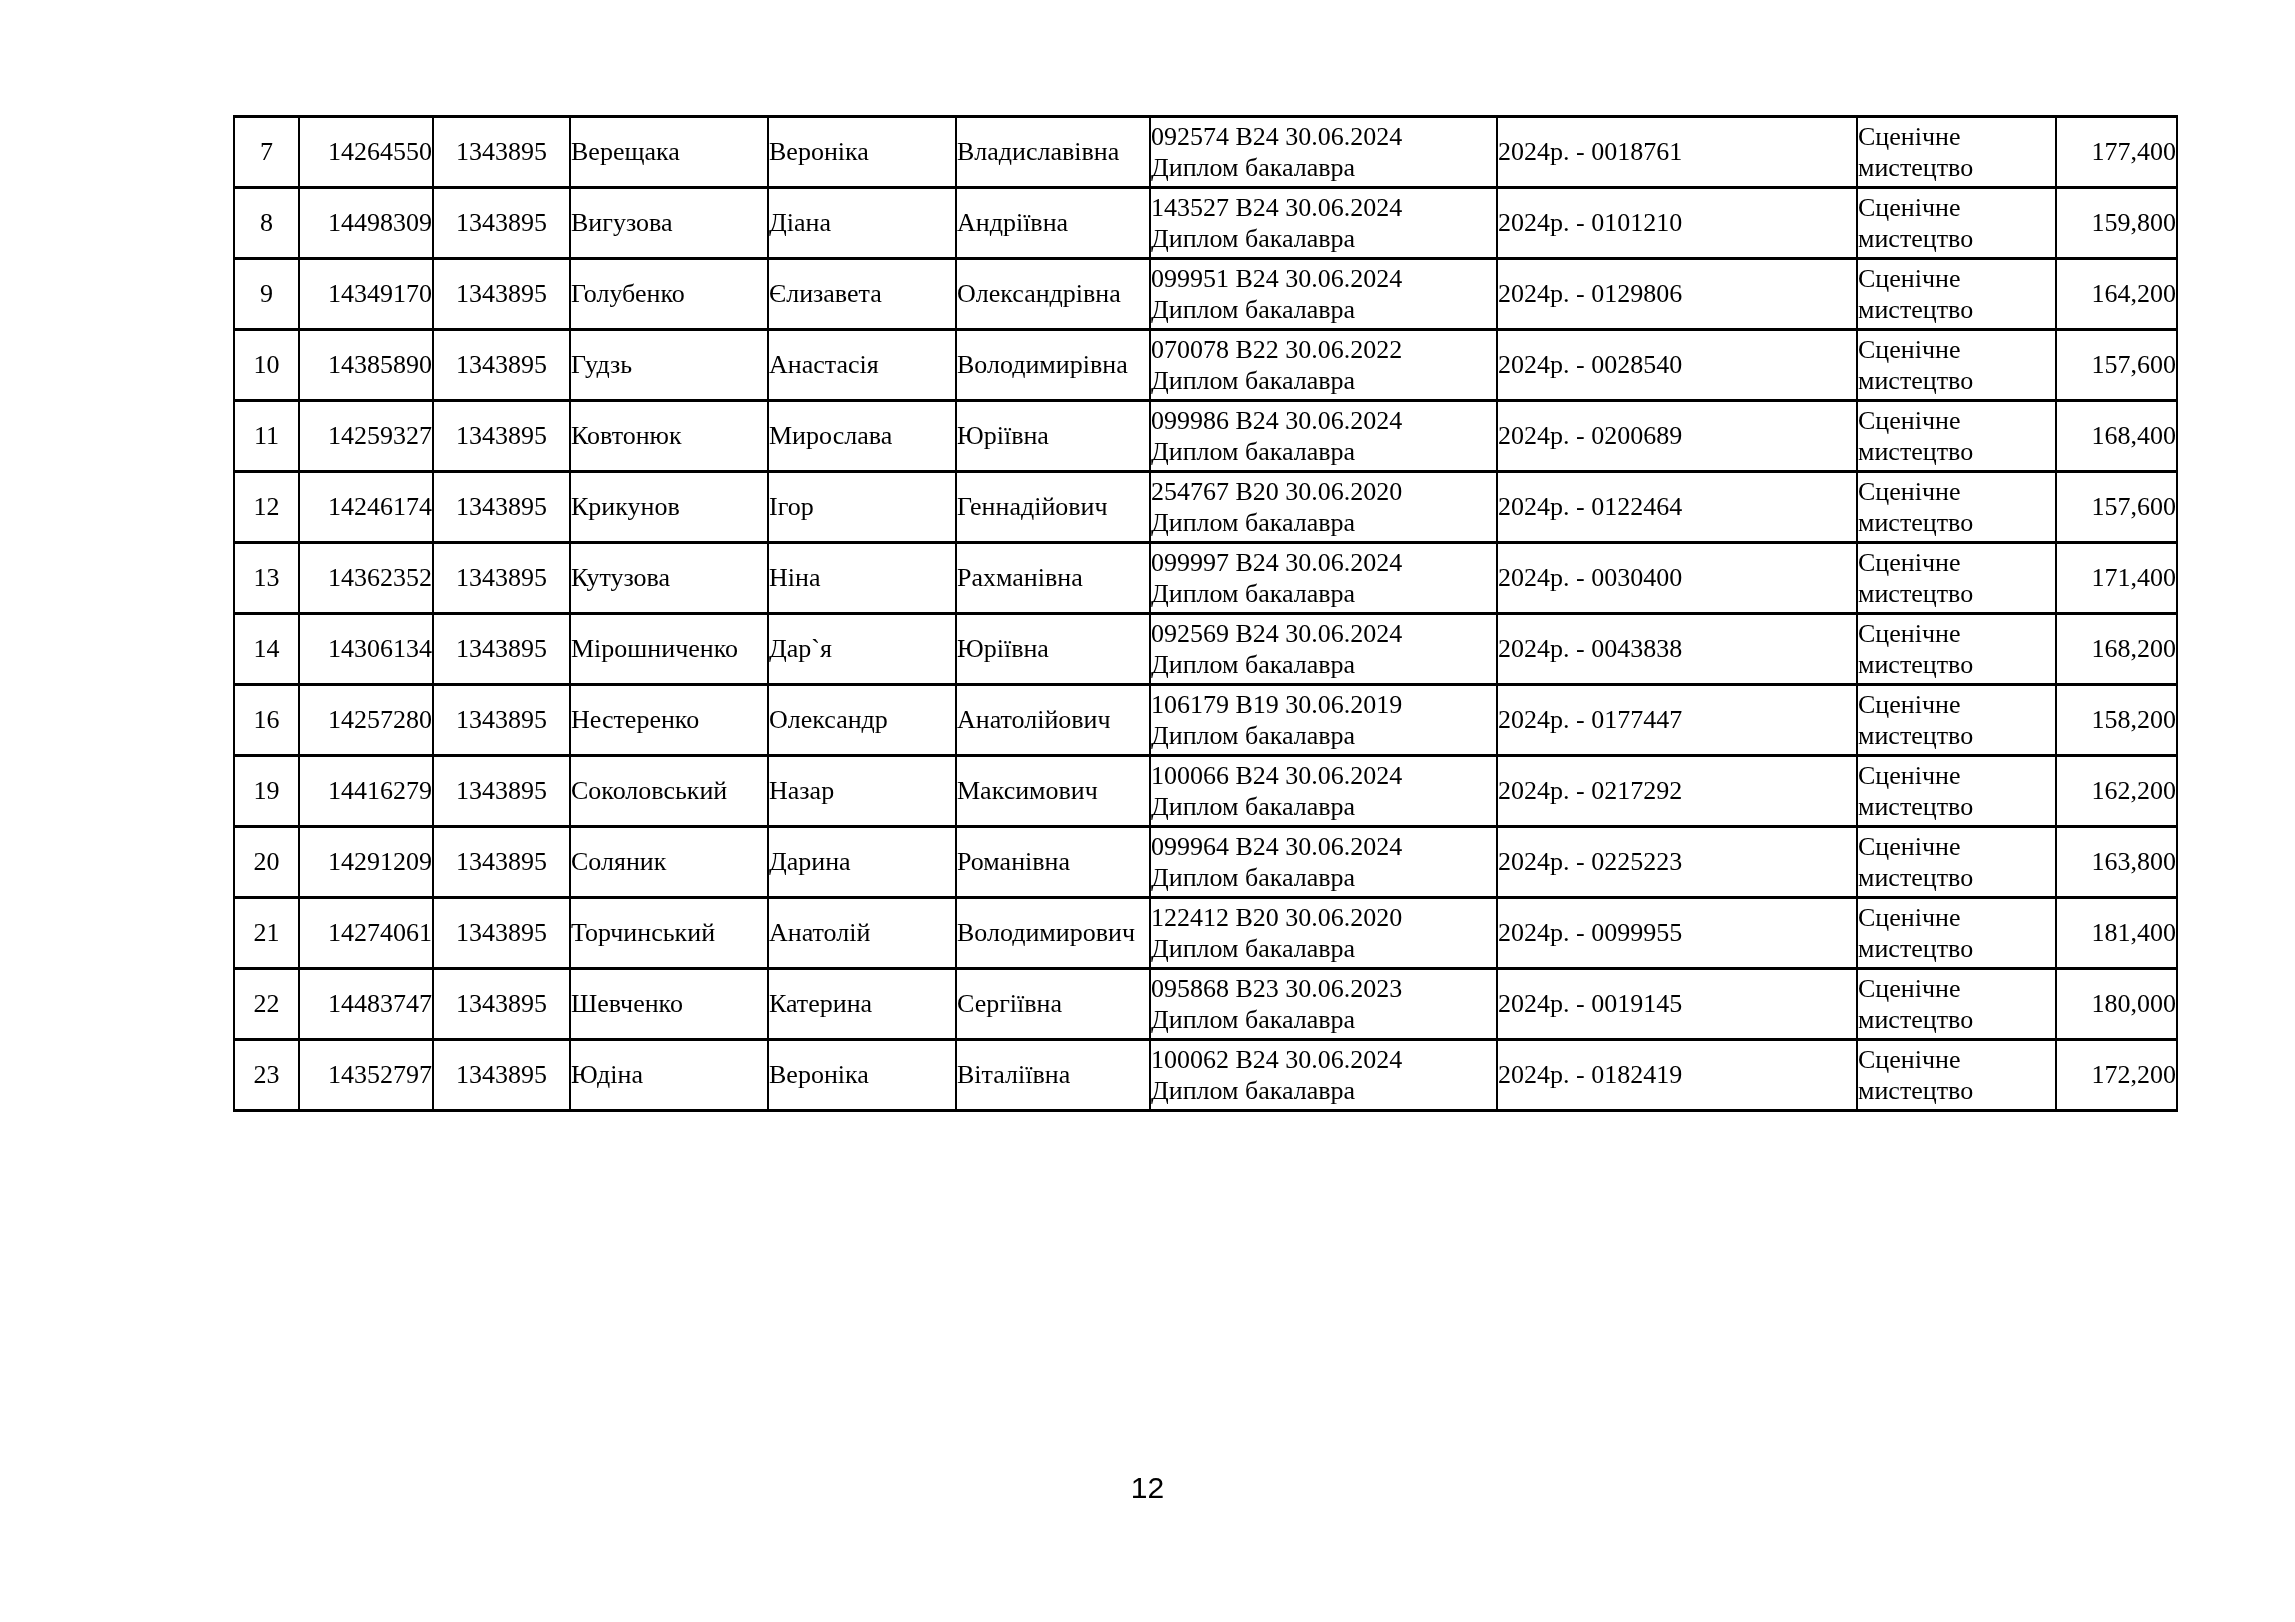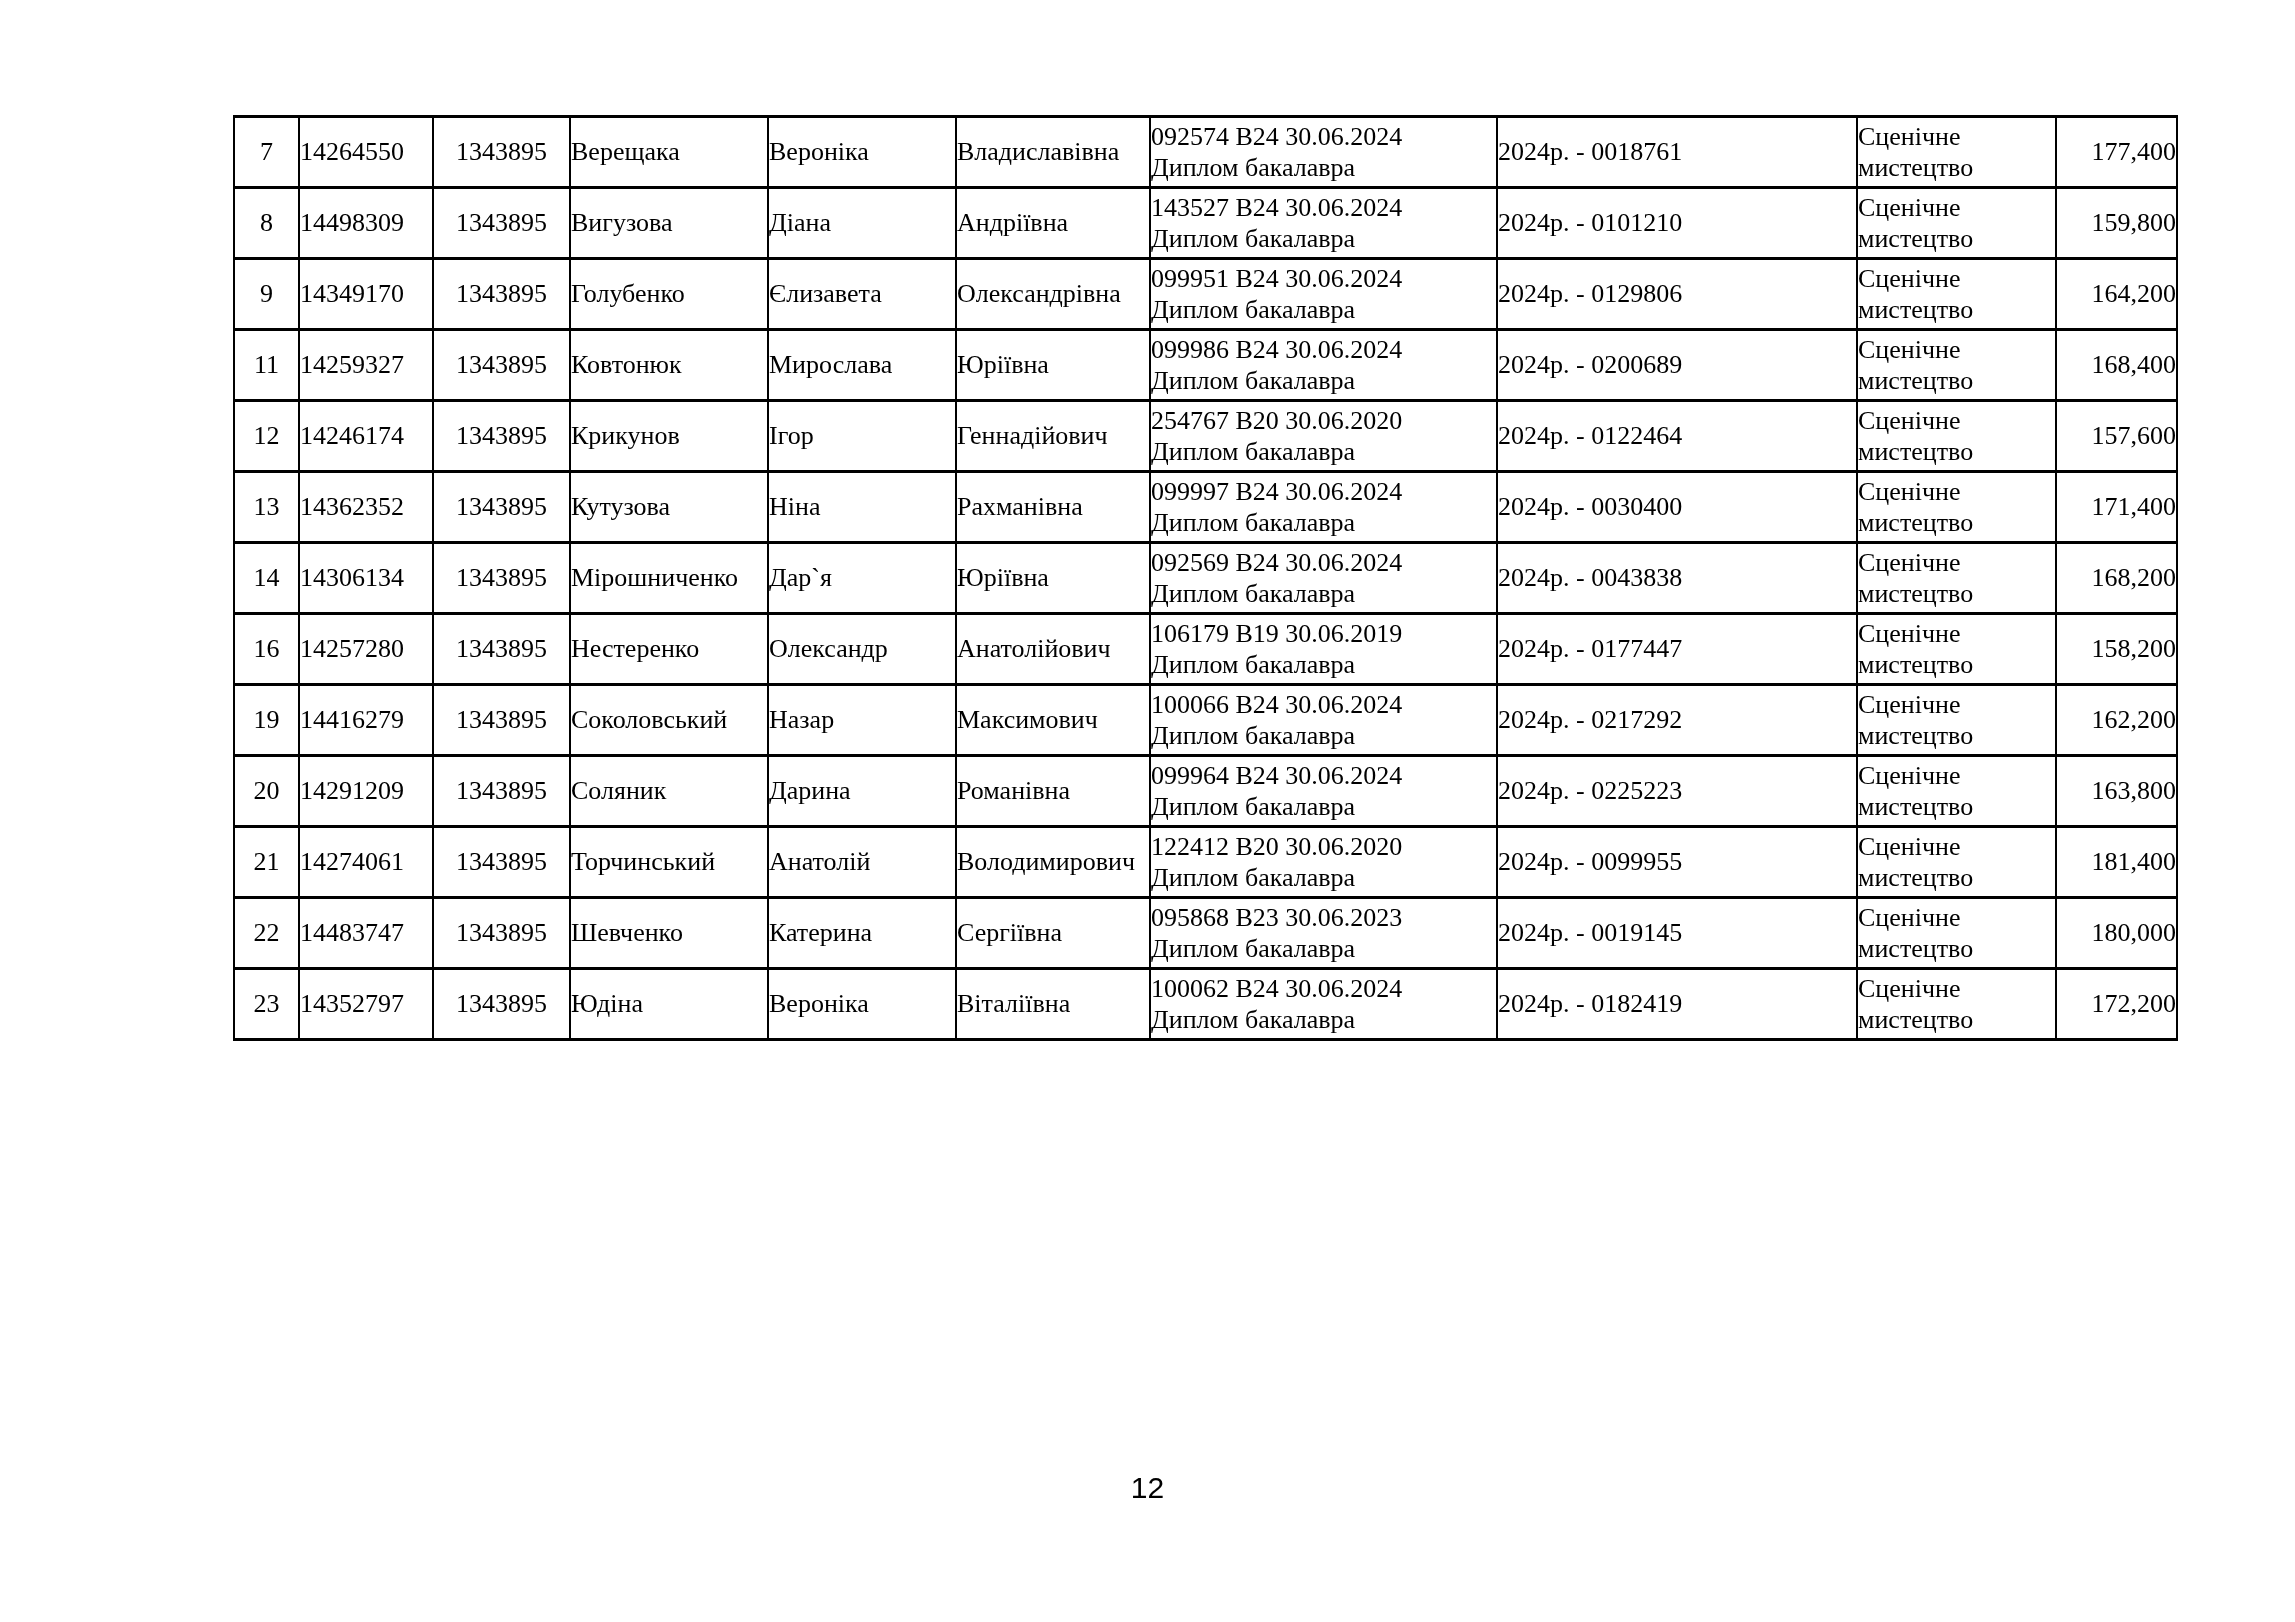--- a/index.html
+++ b/index.html
@@ -17,21 +17,21 @@
   }
   .doc-table tr{height:71px;}
   .doc-table td{
     border-left:2.6px solid #000;border-right:2.6px solid #000;
     border-top:3.9px solid #000;border-bottom:3.9px solid #000;
     font-size:26px;line-height:1.2;
     vertical-align:middle;
     padding:0;overflow:hidden;
   }
   .c-num{text-align:center;}
-  .c-id{padding-right:6.5px;}
+  .c-id{text-align:right;padding-right:6.5px;}
   .c-group{text-align:center;}
   .c-last,.c-first,.c-patr{padding-left:7.9px;padding-right:5.2px;margin-left:23px;}
   .c-patr{overflow-wrap:break-word;line-height:30px;}
   .c-dip,.c-reg,.c-prog,.c-score{vertical-align:top;padding-top:5.2px;}
   .c-dip{padding-left:7.9px;padding-right:5.2px;line-height:32px;}
   .c-reg{padding-left:7.9px;padding-right:5.2px;line-height:32px;}
   .c-prog{padding-left:7.9px;padding-right:5.2px;line-height:35px;overflow-wrap:break-word;}
   .c-score{text-align:right;padding-right:7.9px;line-height:32px;}
   .page-number{
     position:absolute;top:1471px;left:0;width:100%;
@@ -96,20 +96,35 @@
     <td class="c-patr">Олександрівна</td>
     <td class="c-dip">
       <div>099951 В24 30.06.2024</div>
       <div>Диплом бакалавра</div>
     </td>
     <td class="c-reg">2024р. - 0129806</td>
     <td class="c-prog">Сценічне мистецтво</td>
     <td class="c-score">164,200</td>
   </tr>
       <tr>
+    <td class="c-num">10</td>
+    <td class="c-id">14385890</td>
+    <td class="c-group">1343895</td>
+    <td class="c-last">Гудзь</td>
+    <td class="c-first">Анастасія</td>
+    <td class="c-patr">Володимирівна</td>
+    <td class="c-dip">
+      <div>070078 В22 30.06.2022</div>
+      <div>Диплом бакалавра</div>
+    </td>
+    <td class="c-reg">2024р. - 0028540</td>
+    <td class="c-prog">Сценічне мистецтво</td>
+    <td class="c-score">157,600</td>
+  </tr>
+      <tr>
     <td class="c-num">11</td>
     <td class="c-id">14259327</td>
     <td class="c-group">1343895</td>
     <td class="c-last">Ковтонюк</td>
     <td class="c-first">Мирослава</td>
     <td class="c-patr">Юріївна</td>
     <td class="c-dip">
       <div>099986 В24 30.06.2024</div>
       <div>Диплом бакалавра</div>
     </td>

